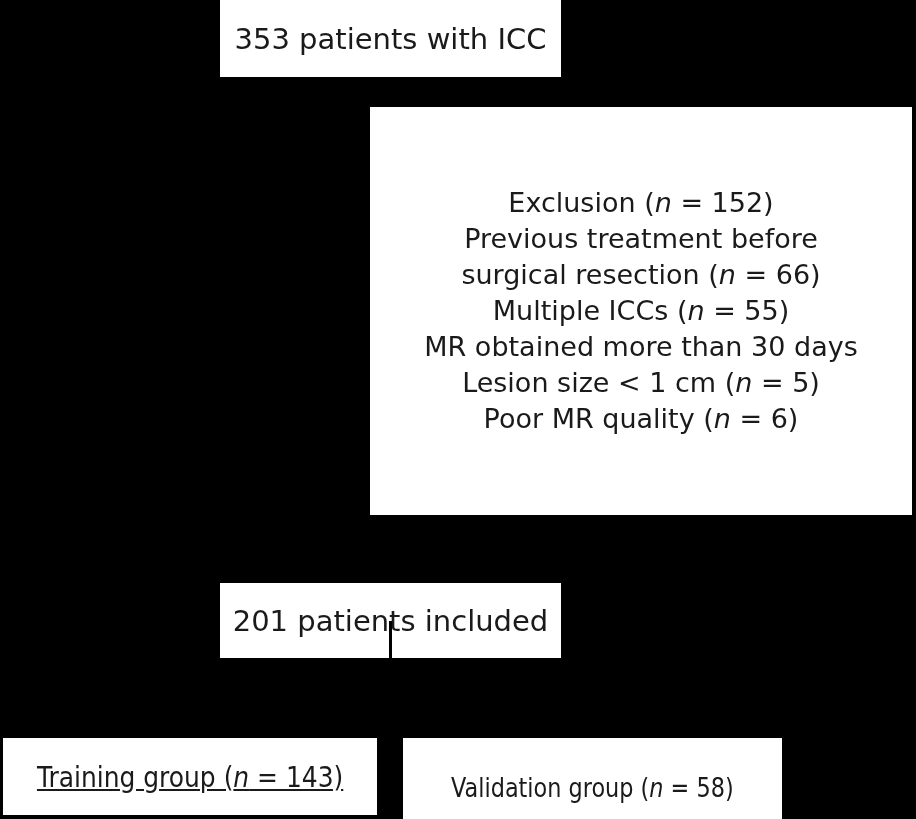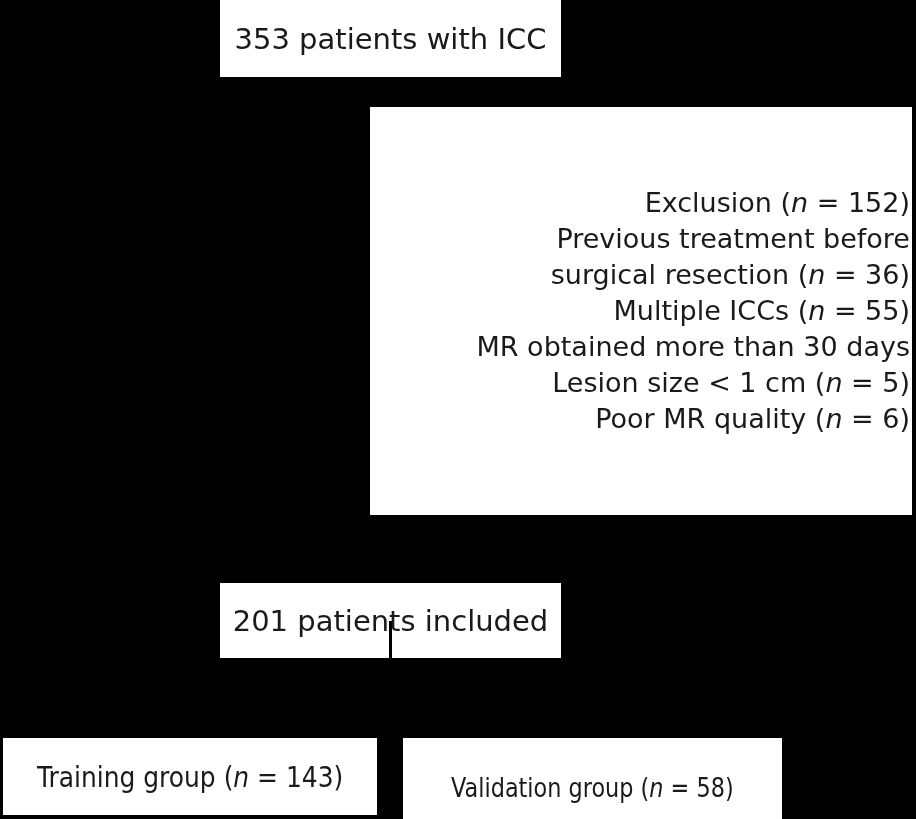--- a/index.html
+++ b/index.html
@@ -61,20 +61,21 @@
     font-size: 29px;
     margin-top: 38px;
   }
 
   #node-training {
     left: 1px;
     top: 736px;
     width: 378px;
     height: 81px;
     font-size: 29px;
+    text-decoration: underline;
   }
 
   #node-validation {
     left: 401px;
     top: 736px;
     width: 383px;
     height: 103px;
     font-size: 26px;
   }
 
@@ -86,21 +87,20 @@
     white-space: nowrap;
   }
 
   .exclusion-lines {
     display: block;
     width: 100%;
   }
   .exclusion-line {
     display: block;
     white-space: nowrap;
-    text-align: right;
   }
 
   
   .v { font-style: italic; }
 
   
   .line-v {
     position: absolute;
     width: 3px;
     background: #000000;
@@ -140,21 +140,21 @@
 
   <div class="line-h" style="left:284px; top:310px; width:66px;"></div>
   <div class="arrow-right" style="left:347px; top:300px;"></div>
 
   <div class="arrow-down" style="left:273px; top:522px;"></div>
 
   <div class="node" id="node-exclusion">
     <div class="exclusion-lines" id="exclusion-lines">
         <span class="exclusion-line"><span>Exclusion (</span><span class="v">n</span><span> = 152)</span></span>
         <span class="exclusion-line"><span>Previous treatment before</span></span>
-        <span class="exclusion-line"><span>surgical resection (</span><span class="v">n</span><span> = 36)</span></span>
+        <span class="exclusion-line"><span>surgical resection (</span><span class="v">n</span><span> = 66)</span></span>
         <span class="exclusion-line"><span>Multiple ICCs (</span><span class="v">n</span><span> = 55)</span></span>
         <span class="exclusion-line"><span>MR obtained more than 30 days</span></span>
         <span class="exclusion-line"><span>Lesion size &lt; 1 cm (</span><span class="v">n</span><span> = 5)</span></span>
         <span class="exclusion-line"><span>Poor MR quality (</span><span class="v">n</span><span> = 6)</span></span>
       </div>
   </div>
 
   <div class="node" id="node-included">
     <span>201 patients included</span>
   </div>

